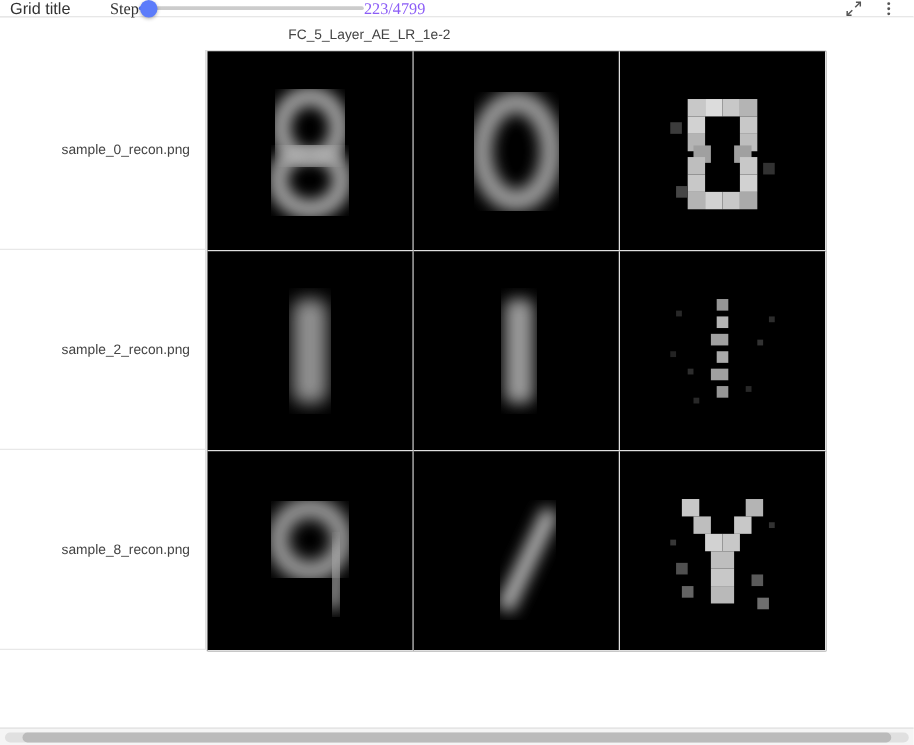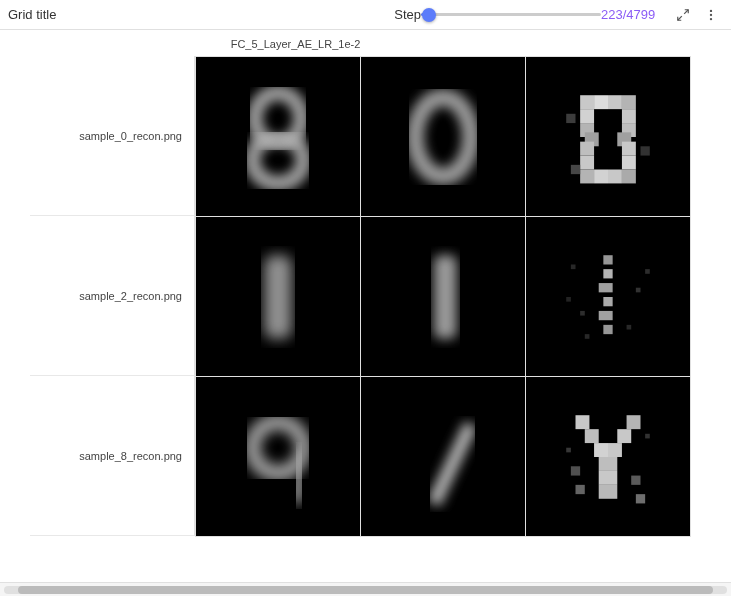--- a/index.html
+++ b/index.html
@@ -10,36 +10,37 @@
       height: 596px;
       overflow: hidden;
       position: relative;
     }
 
     
     .header {
       display: flex;
       align-items: center;
       padding: 4px 8px;
-      height: 30px;
+      height: 14px;
       border-bottom: 1px solid #e0e0e0;
       background: #fff;
     }
     .grid-title {
       font-size: 13px;
       color: #333;
       font-weight: 500;
       min-width: 80px;
     }
     .step-section {
       display: flex;
       align-items: center;
       flex: 1;
-      justify-content: flex-end;
+      justify-content: flex-start;
       gap: 0;
+      font-family: Liberation Serif, serif;
     }
     .step-label {
       font-size: 13px;
       color: #333;
     }
     .slider-container {
       position: relative;
       width: 180px;
       height: 16px;
       display: flex;
@@ -98,21 +99,20 @@
       width: 165px;
       text-align: center;
       font-size: 11px;
       color: #444;
     }
 
     
     .row-labels {
       width: 165px;
       flex-shrink: 0;
-      margin-left: 30px;
     }
     .row-label-cell {
       height: 160px;
       display: flex;
       align-items: center;
       justify-content: flex-end;
       padding-right: 12px;
       font-size: 11px;
       color: #444;
       border-right: 1px solid #e0e0e0;

